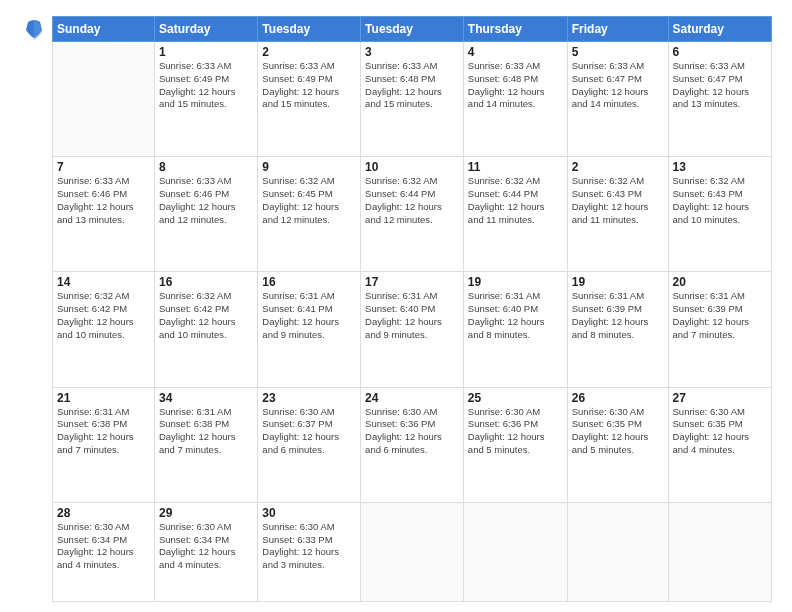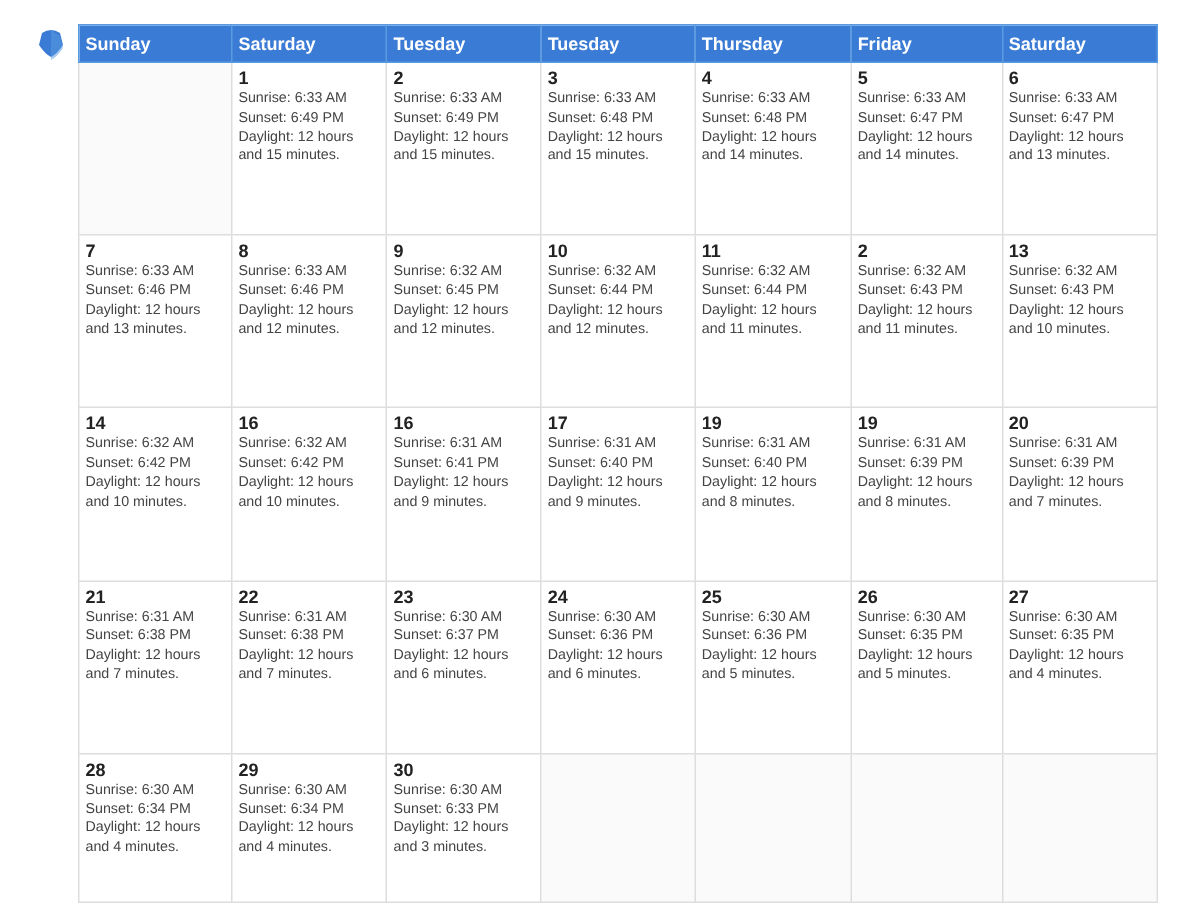--- a/index.html
+++ b/index.html
@@ -271,21 +271,21 @@
         </tr>
         <tr>
           <td>
             <div class="day-number">21</div>
             <div class="day-info" style="white-space: pre-line;">Sunrise: 6:31 AM
 Sunset: 6:38 PM
 Daylight: 12 hours
 and 7 minutes.</div>
           </td>
           <td>
-            <div class="day-number">22</div>
+            <div class="day-number">34</div>
             <div class="day-info" style="white-space: pre-line;">Sunrise: 6:31 AM
 Sunset: 6:38 PM
 Daylight: 12 hours
 and 7 minutes.</div>
           </td>
           <td>
             <div class="day-number">23</div>
             <div class="day-info" style="white-space: pre-line;">Sunrise: 6:30 AM
 Sunset: 6:37 PM
 Daylight: 12 hours

